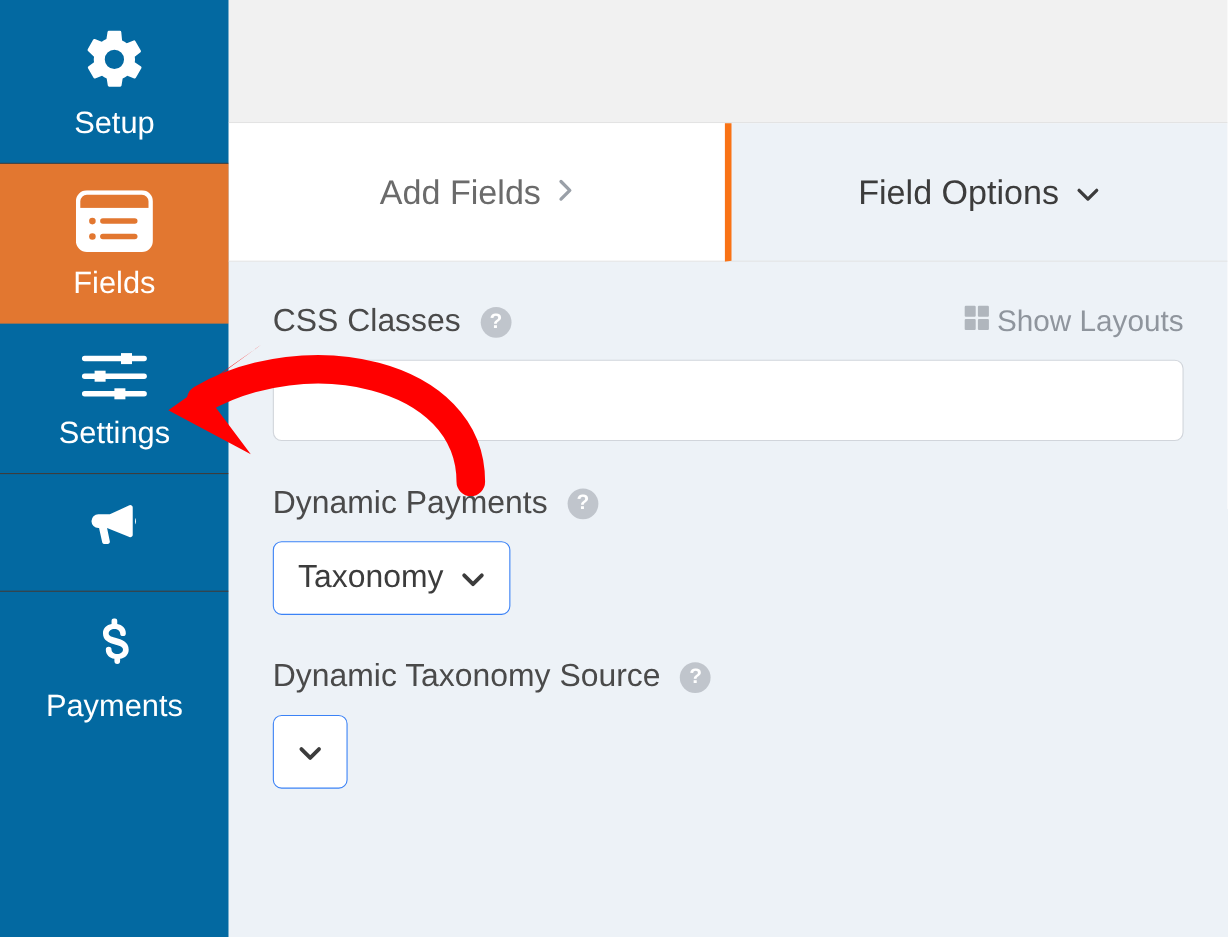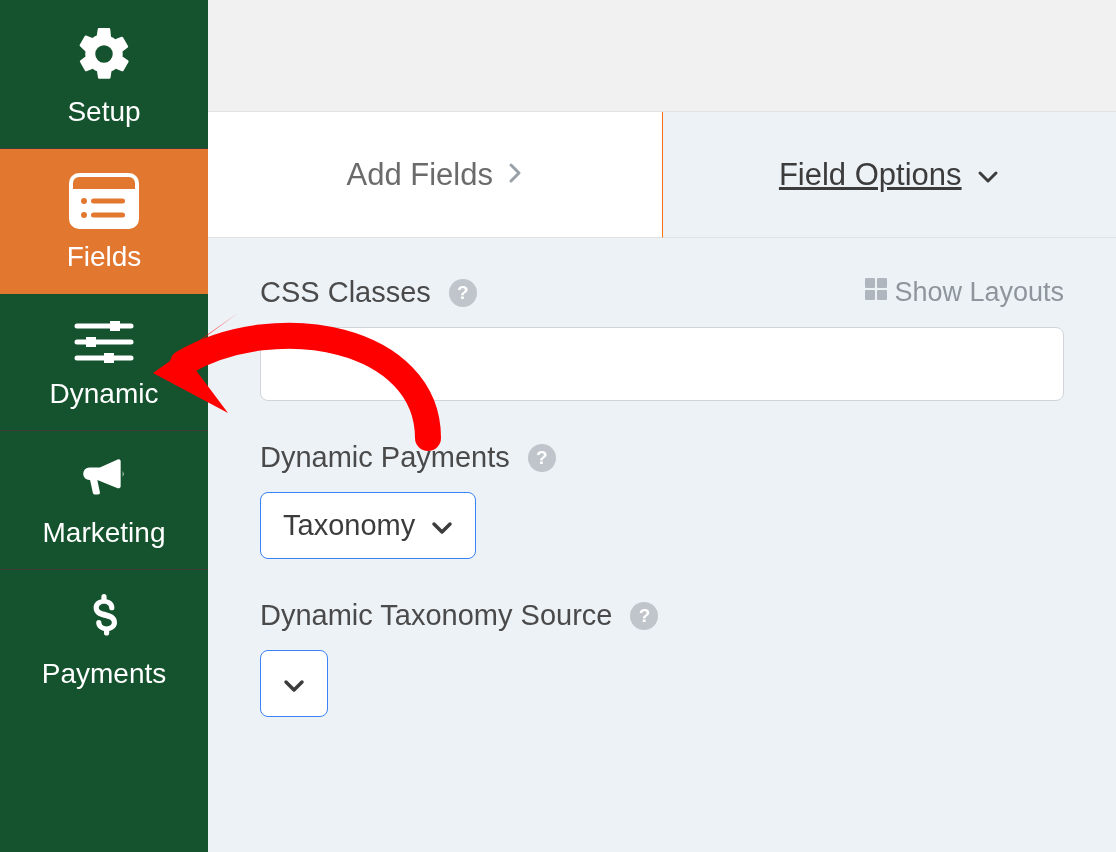--- a/index.html
+++ b/index.html
@@ -2,21 +2,21 @@
 <html><head>
   <meta charset="utf-8">
   <style>
     * { box-sizing: border-box; margin: 0; padding: 0; }
     html, body { width: 1116px; height: 852px; font-family: -apple-system, BlinkMacSystemFont, "Segoe UI", Helvetica, Arial, sans-serif; overflow: hidden; background: #fff; }
     .app { display: flex; width: 100%; height: 100%; }
 
     
     .sidebar {
       width: 208px;
-      background: #14532d;
+      background: #0369a1;
       display: flex;
       flex-direction: column;
       flex-shrink: 0;
     }
     .sidebar-item {
       display: flex;
       flex-direction: column;
       align-items: center;
       justify-content: center;
       padding: 24px 0 20px;
@@ -48,28 +48,27 @@
       font-size: 31px;
       color: #6b6b6b;
       cursor: pointer;
       background: #fff;
       border-bottom: 1px solid #e1e1e1;
     }
     .tab.active {
       background: #edf2f7;
       color: #3c3c3c;
       font-weight: 500;
-      border-left: 1px solid #f97316;
-      text-decoration: underline;
+      border-left: 6px solid #f97316;
     }
 
     .panel {
       flex: 1;
       background: #edf2f7;
-      padding: 38px 52px;
+      padding: 38px 40px;
       position: relative;
     }
 
     .field-row { margin-bottom: 40px; }
     .label-row {
       display: flex;
       align-items: center;
       gap: 18px;
       margin-bottom: 18px;
     }
@@ -160,30 +159,29 @@
       <span class="icon">
         <svg width="60" height="48" viewBox="0 0 60 48" stroke="#fff" stroke-width="5" stroke-linecap="round" fill="none">
           <line x1="3" y1="8" x2="57" y2="8"></line>
           <line x1="3" y1="24" x2="57" y2="24"></line>
           <line x1="3" y1="40" x2="57" y2="40"></line>
           <rect x="36" y="3" width="10" height="10" fill="#fff" stroke="none"></rect>
           <rect x="12" y="19" width="10" height="10" fill="#fff" stroke="none"></rect>
           <rect x="30" y="35" width="10" height="10" fill="#fff" stroke="none"></rect>
         </svg>
       </span>
-      <span class="lbl">Dynamic</span>
+      <span class="lbl">Settings</span>
     </div>
 
     <div class="sidebar-item">
       <span class="icon">
         <svg width="56" height="50" viewBox="0 0 24 24" fill="#fff">
             <path d="M20 3a1 1 0 0 0-1.45-.89L10 6H5a3 3 0 0 0 0 6h.3l1.4 6.3A1 1 0 0 0 7.7 19H9a1 1 0 0 0 1-1.2L8.8 12l9.75 3.9A1 1 0 0 0 20 15Zm1 4.5a3 3 0 0 1 0 3Z"></path>
           </svg>
       </span>
-      <span class="lbl">Marketing</span>
     </div>
 
     <div class="sidebar-item" style="border-bottom:none;justify-content:center;">
       <span class="icon">
         <svg width="34" height="52" viewBox="0 0 24 40" fill="#fff">
             <path d="M12 0a2 2 0 0 1 2 2v2.1c3.4.6 6 2.9 6 6.4a2 2 0 0 1-4 0c0-1.6-1.7-3-4-3s-4 1.4-4 3c0 1.5 1.1 2.3 4.6 3.2C17.3 15 22 16.5 22 22c0 3.5-2.6 5.8-6 6.4V30a2 2 0 0 1-4 0v-1.6c-3.4-.6-6-2.9-6-6.4a2 2 0 0 1 4 0c0 1.6 1.7 3 4 3s4-1.4 4-3c0-1.8-1.5-2.6-5.1-3.5C8.3 17.2 4 15.8 4 10.5 4 7 6.6 4.7 10 4.1V2a2 2 0 0 1 2-2Z"></path>
           </svg>
       </span>
       <span class="lbl">Payments</span>
     </div>

